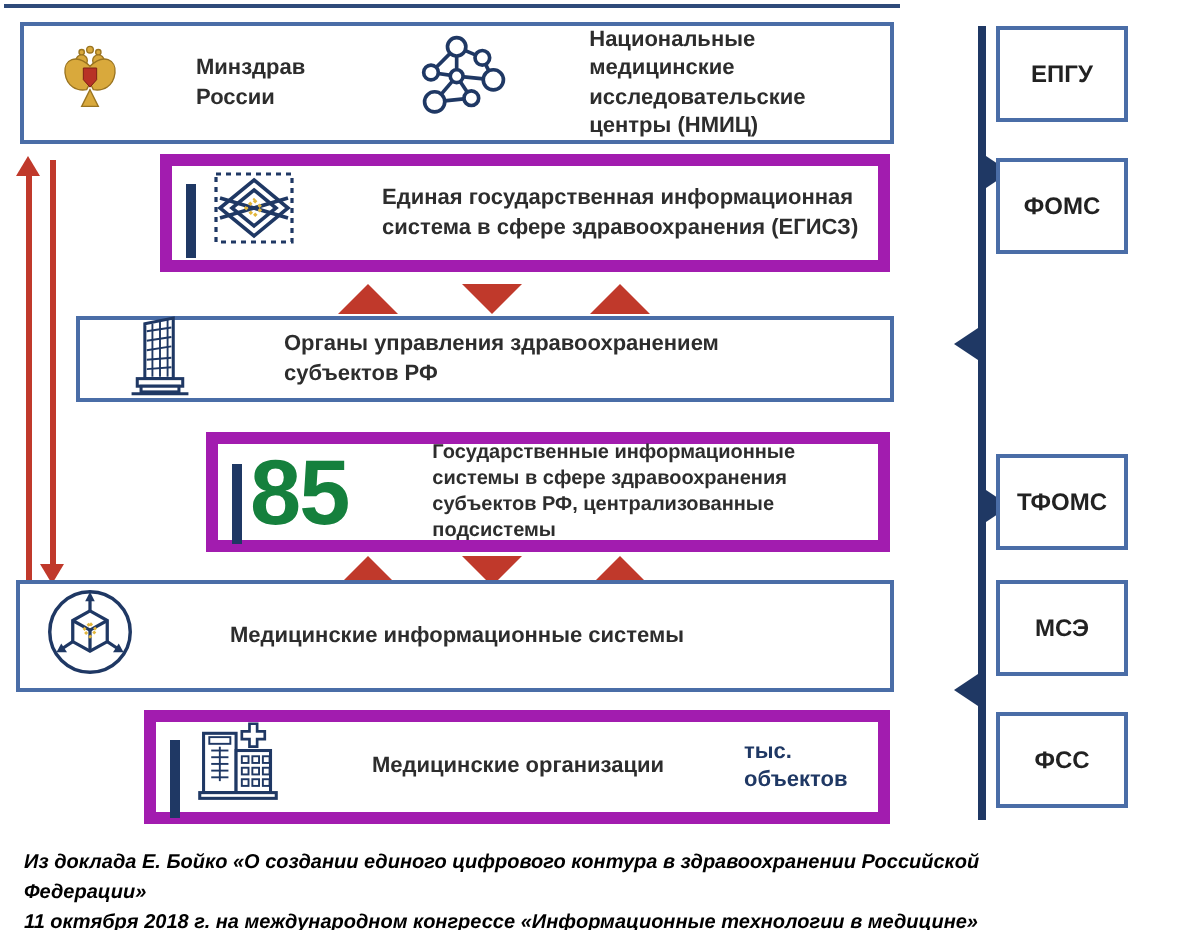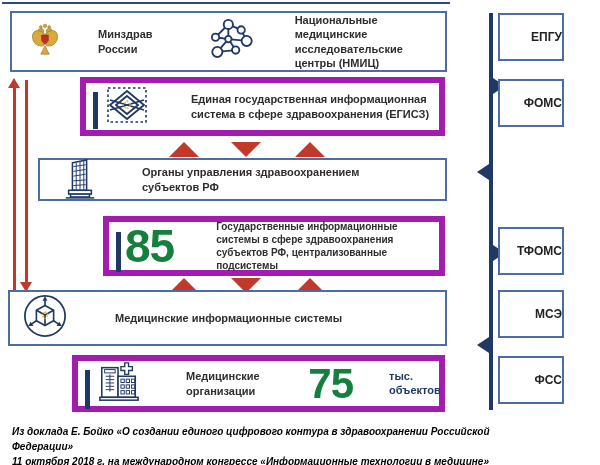--- a/index.html
+++ b/index.html
@@ -15,21 +15,21 @@
   .bignum{font-weight:700;color:#15803d;letter-spacing:-1px;}
   .unit{font-weight:700;font-size:11px;line-height:1.2;color:#1f3864;}
   .tri{position:absolute;width:0;height:0;}
   .tri-up{border-left:15px solid transparent;border-right:15px solid transparent;border-bottom:15px solid #c0392b;}
   .tri-down{border-left:15px solid transparent;border-right:15px solid transparent;border-top:15px solid #c0392b;}
   .busline{position:absolute;left:489px;top:13px;width:4px;height:397px;background:#1f3864;}
   .bus-ar{position:absolute;width:0;height:0;}
   .bus-right{border-top:8px solid transparent;border-bottom:8px solid transparent;border-left:12px solid #1f3864;}
   .bus-left{border-top:8px solid transparent;border-bottom:8px solid transparent;border-right:12px solid #1f3864;}
   .rbox{position:absolute;left:498px;width:66px;height:48px;border:2px solid #4a6da7;box-sizing:border-box;
-        display:flex;align-items:center;justify-content:flex-end;background:#fff;}
+        display:flex;align-items:center;justify-content:center;background:#fff;}
   .rlbl{font-weight:700;font-size:12px;color:#222;}
   .redline{position:absolute;width:3px;background:#c0392b;}
   .red-ar{position:absolute;width:0;height:0;}
   .red-up{border-left:6px solid transparent;border-right:6px solid transparent;border-bottom:10px solid #c0392b;}
   .red-down{border-left:6px solid transparent;border-right:6px solid transparent;border-top:10px solid #c0392b;}
   .topline{position:absolute;left:2px;top:2px;width:448px;height:2px;background:#2e4a7a;}
   .caption{position:absolute;left:12px;top:424px;width:480px;font-style:italic;font-weight:700;
            font-size:10px;line-height:1.5;color:#000;}
   .icon{flex:0 0 auto;}
 </style>
@@ -193,21 +193,20 @@
           <rect x="25" y="31" width="3.5" height="3.5"></rect>
             <rect x="30.5" y="31" width="3.5" height="3.5"></rect>
             <rect x="36" y="31" width="3.5" height="3.5"></rect>
         </g>
         <g stroke="#1f3864" stroke-width="1.6" fill="#ffffff">
           <rect x="3" y="38" width="40" height="3"></rect>
         </g>
       </svg>
     </span>
     <span class="lbl" style="margin-left:17px;width:150px;">Медицинские организации</span>
-    <span class="bignum" style="margin-left:16px;font-size:42px;">75</span>
     <span class="unit" style="margin-left:8px;width:50px;">тыс. объектов</span>
   </div>
 
   <div class="busline"></div>
   <div class="bus-ar bus-right" style="left:493px;top:78px;"></div>
   <div class="bus-ar bus-left" style="left:477px;top:164px;"></div>
   <div class="bus-ar bus-right" style="left:493px;top:245px;"></div>
   <div class="bus-ar bus-left" style="left:477px;top:337px;"></div>
 
   <div class="rbox" style="top:13px;">

